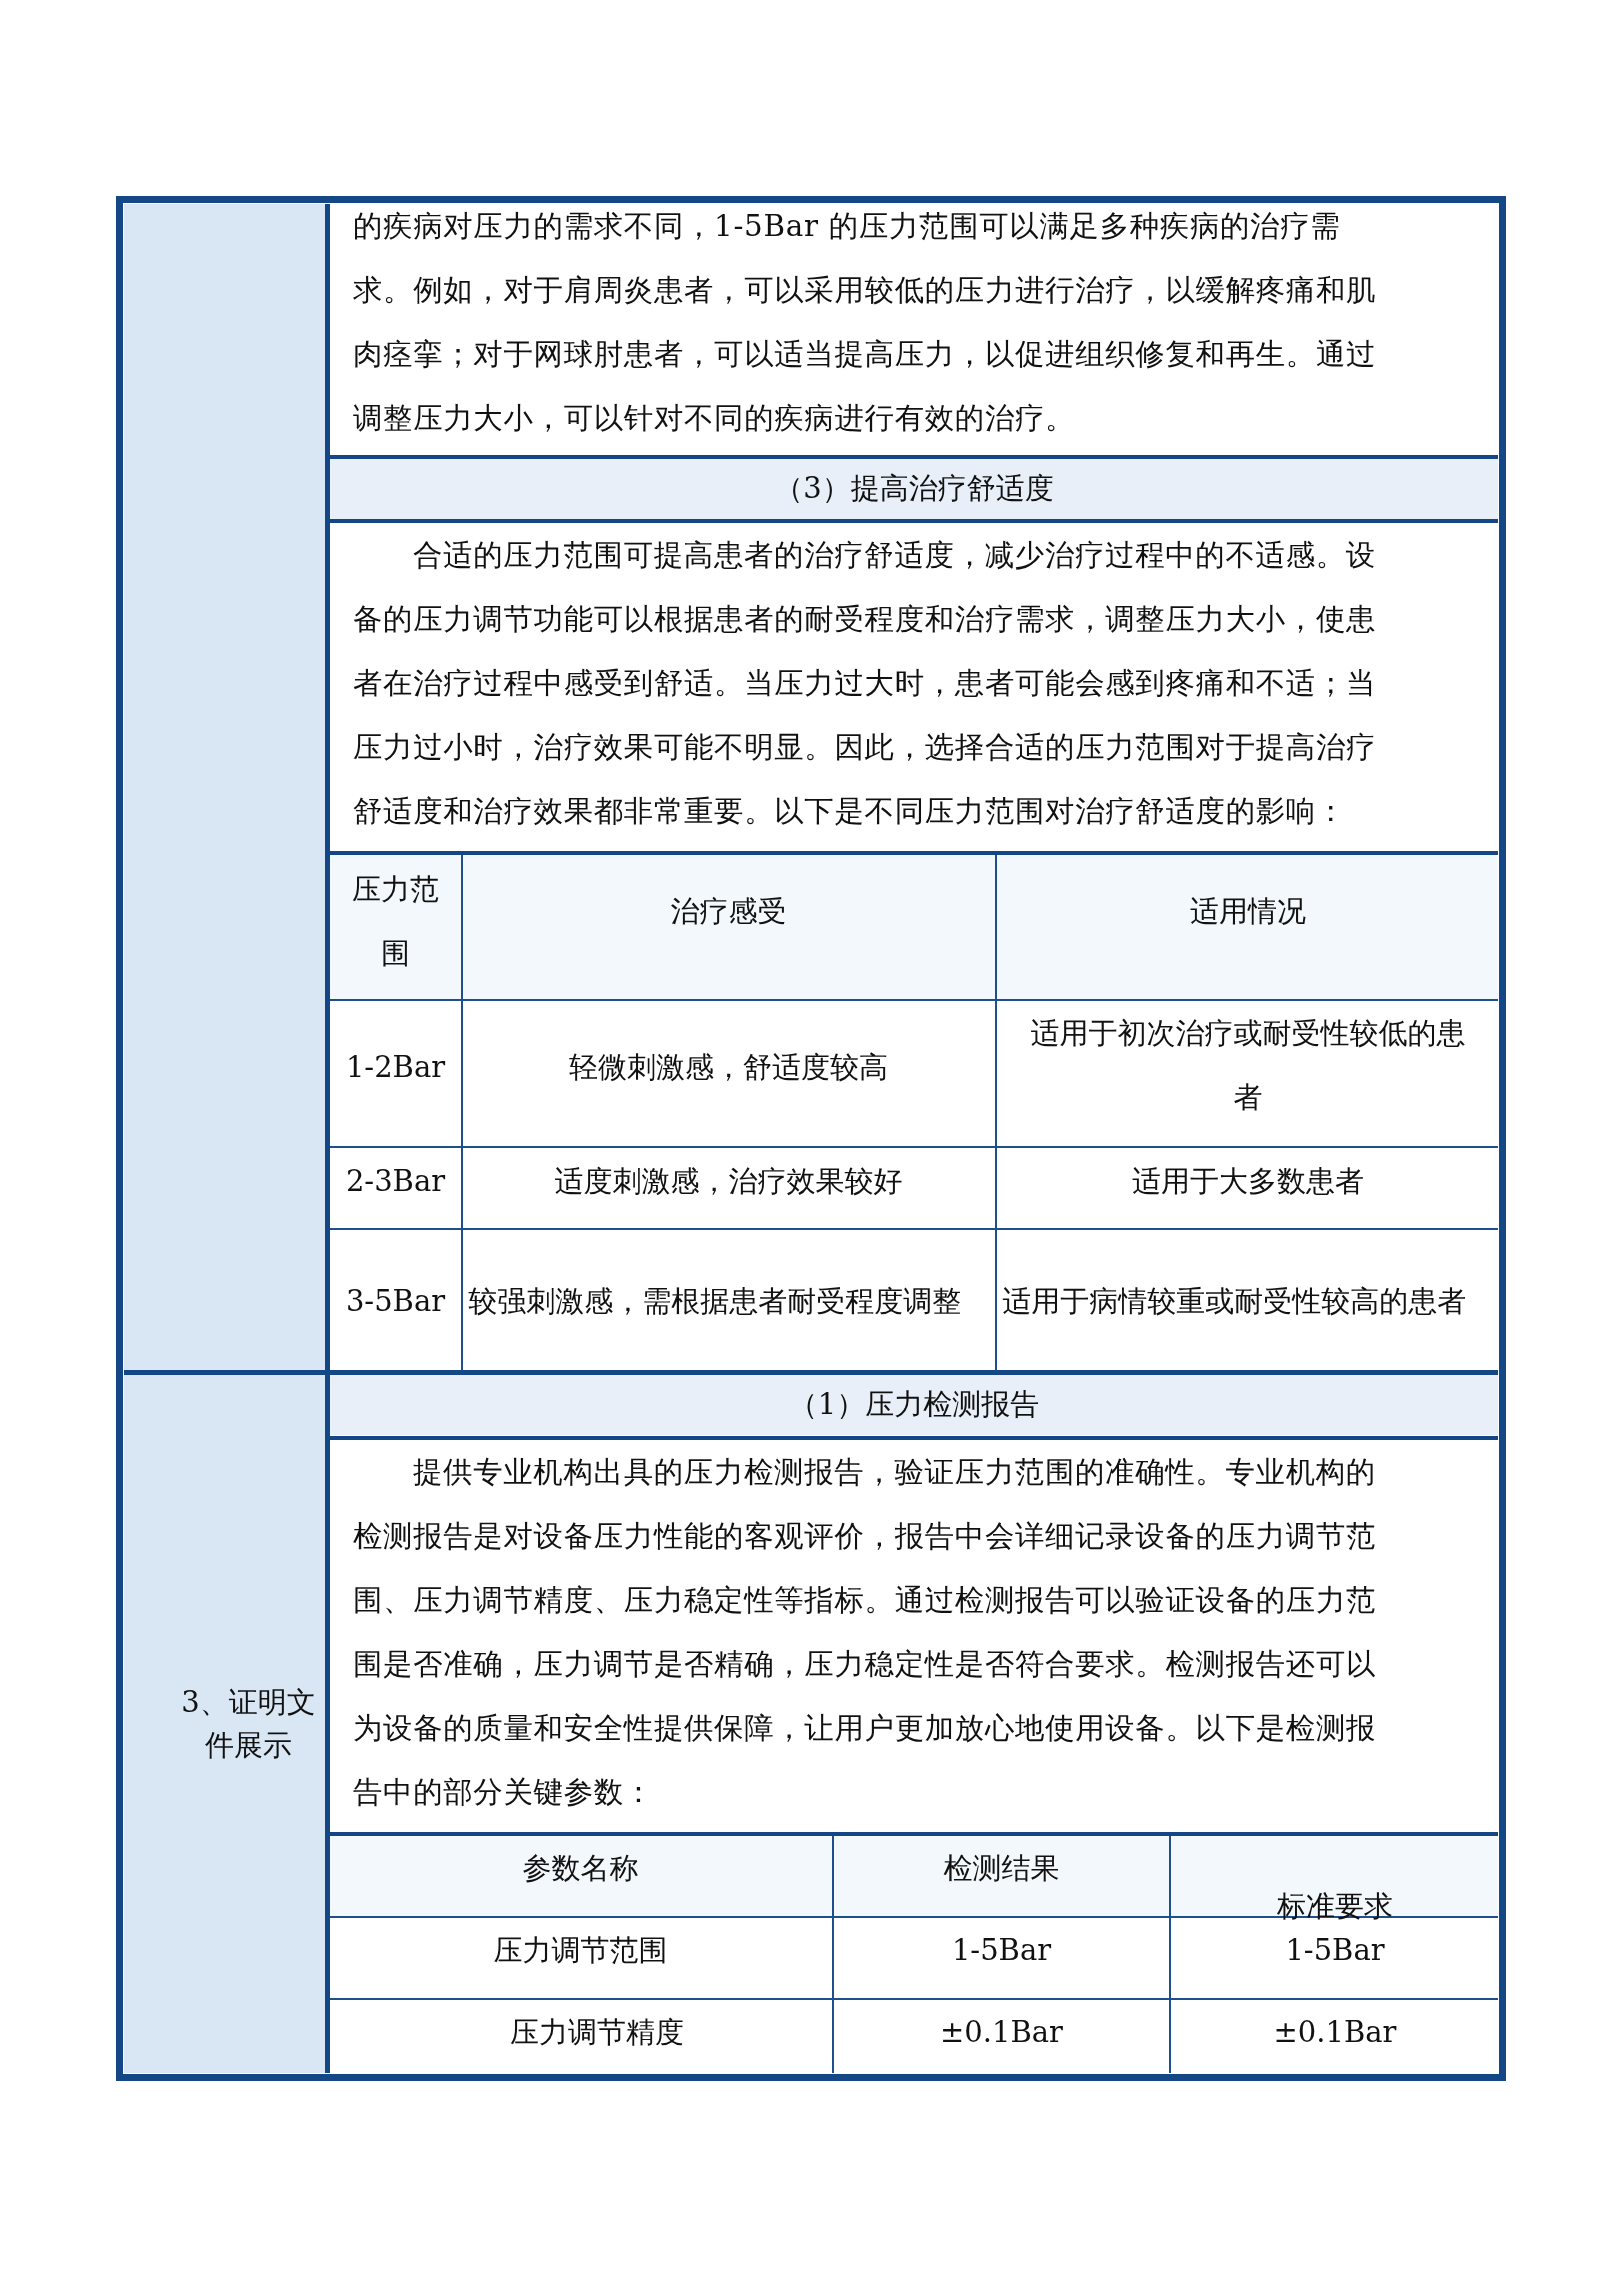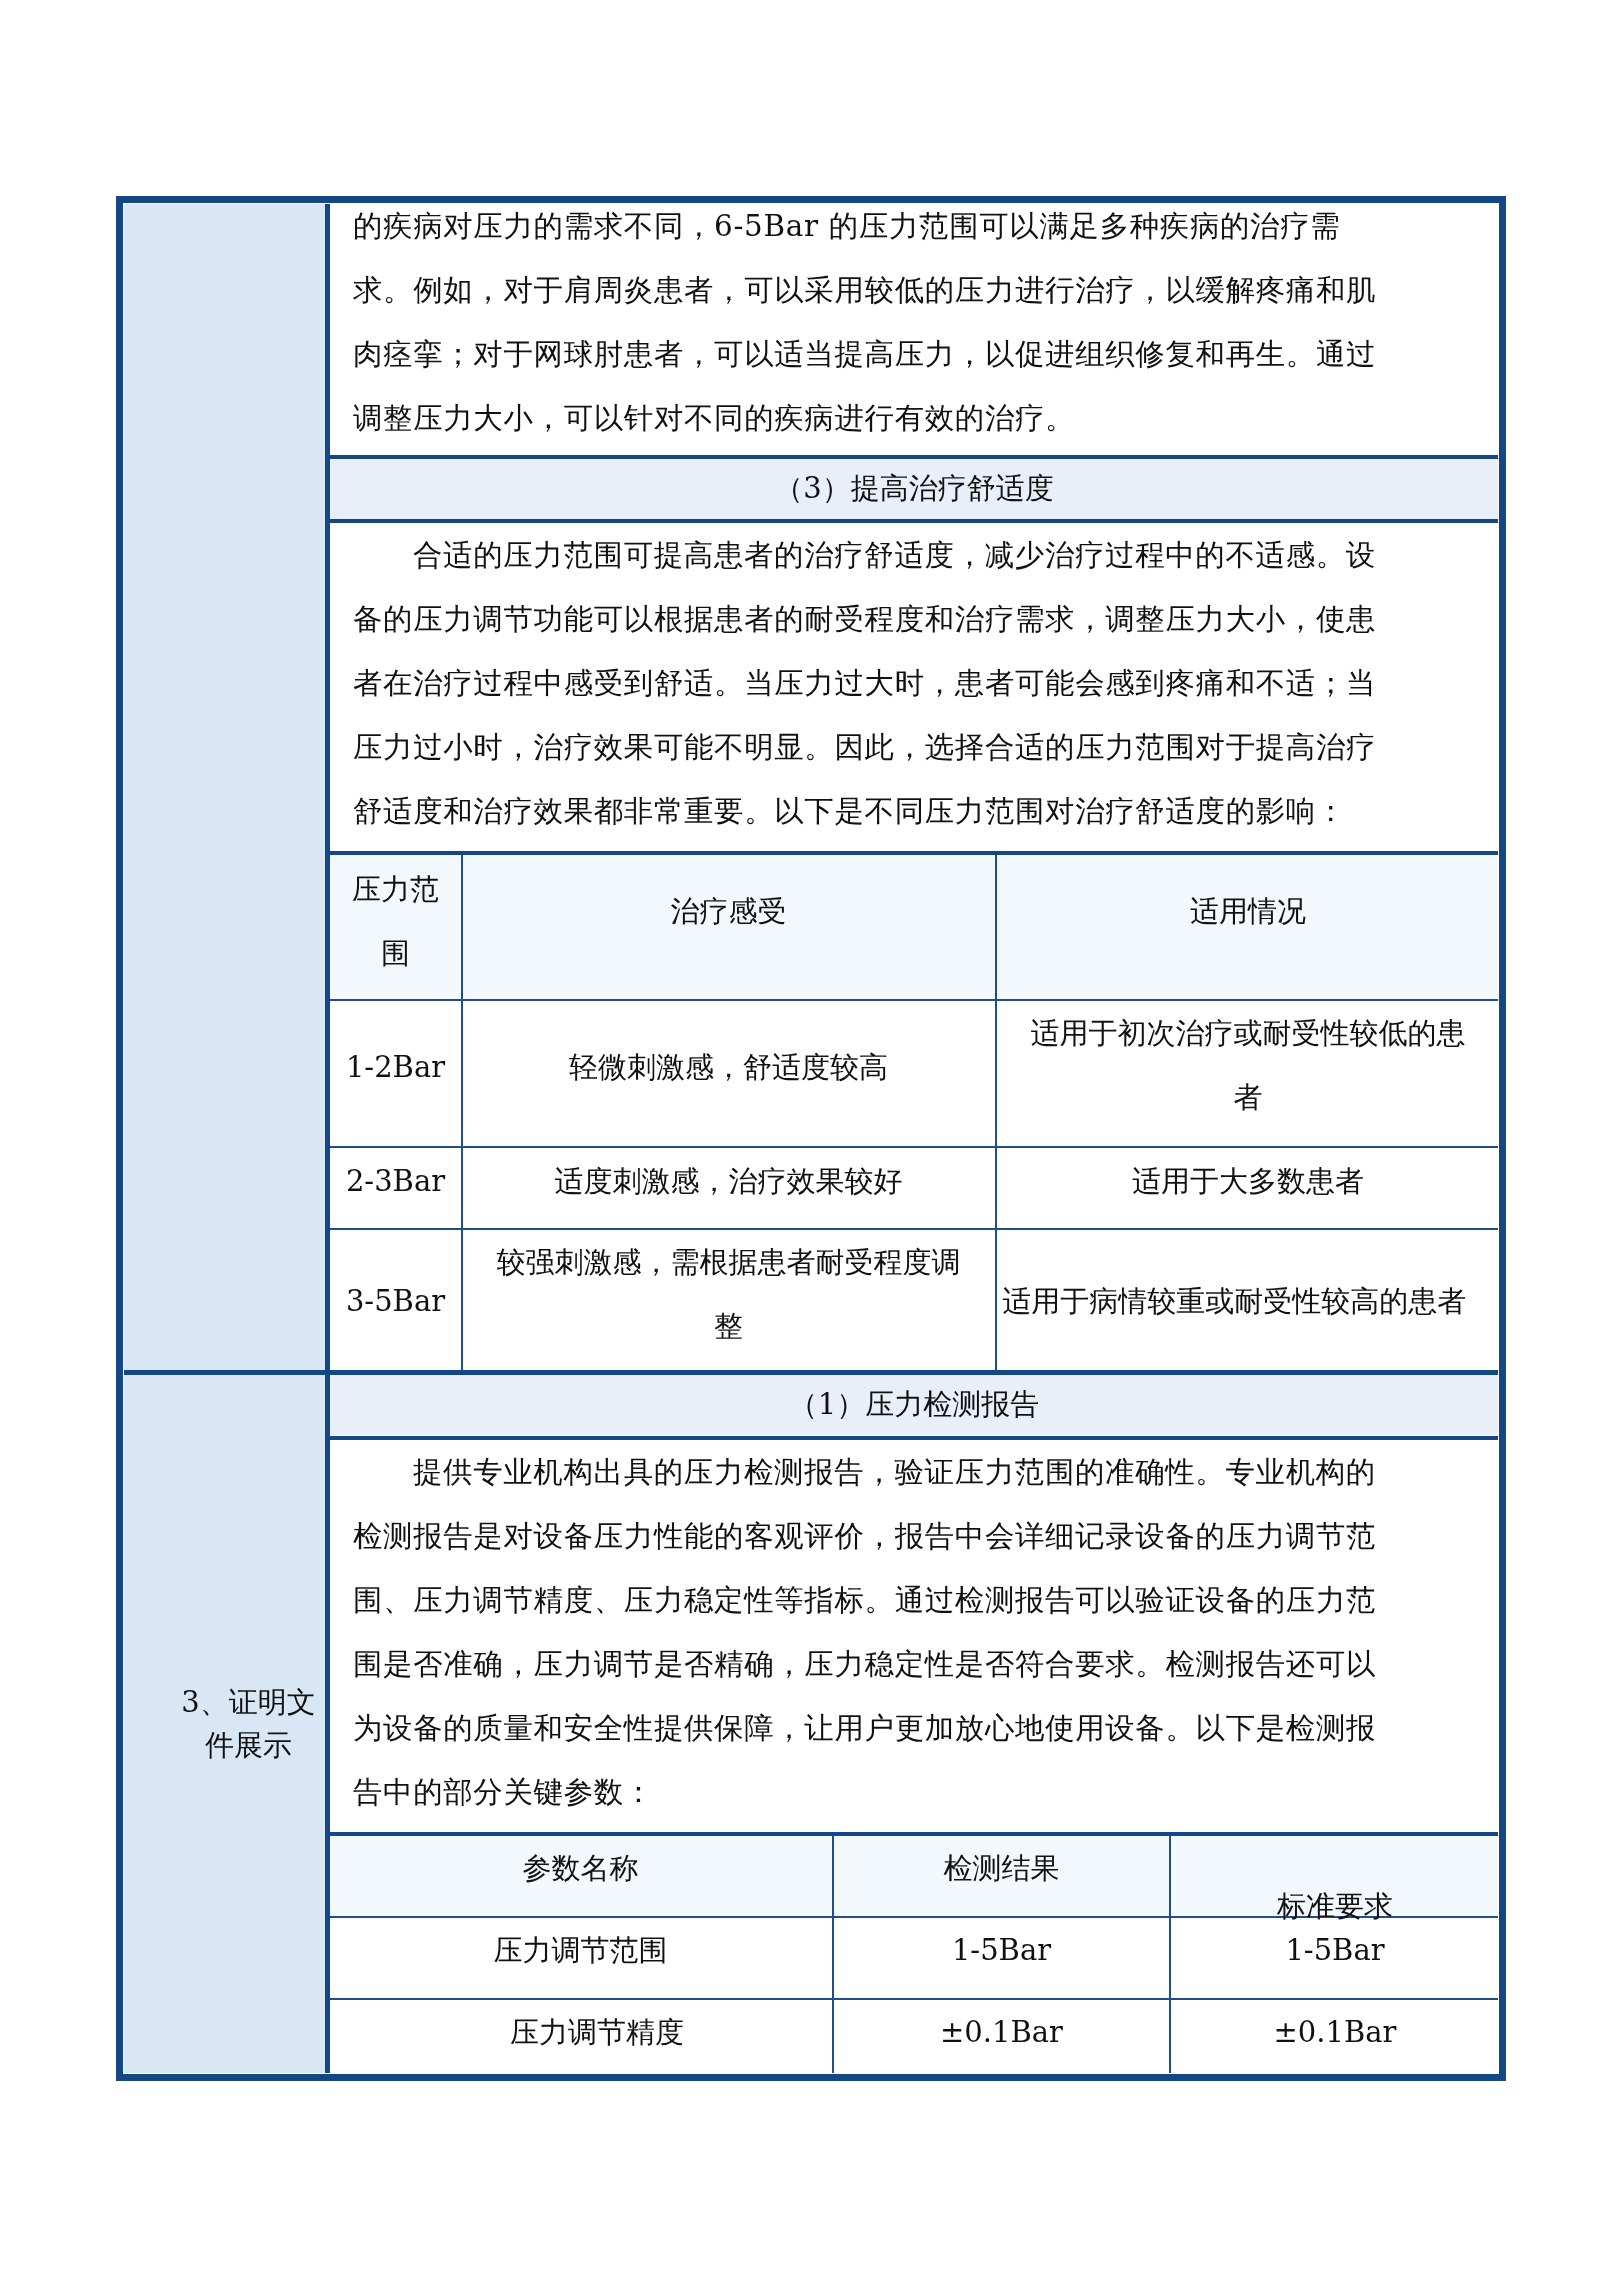--- a/index.html
+++ b/index.html
@@ -35,21 +35,21 @@
     <div>3、证明文</div>
     <div>件展示</div>
   </div>
 </div>
 
 <div class="abs vline-thick" style="left:325px; top:204px; width:5.2px; height:1869px;"></div>
 
 <div class="abs hline-thick" style="left:124px; top:1370px; width:1374px; height:5.2px;"></div>
 
 <div class="abs para" style="left:353px; top:194px; width:1126px;">
-  <div>的疾病对压力的需求不同，6-5Bar 的压力范围可以满足多种疾病的治疗需</div>
+  <div>的疾病对压力的需求不同，1-5Bar 的压力范围可以满足多种疾病的治疗需</div>
   <div>求。例如，对于肩周炎患者，可以采用较低的压力进行治疗，以缓解疼痛和肌</div>
   <div>肉痉挛；对于网球肘患者，可以适当提高压力，以促进组织修复和再生。通过</div>
   <div>调整压力大小，可以针对不同的疾病进行有效的治疗。</div>
 </div>
 
 <div class="abs hline-thick" style="left:330px; top:455px; width:1168px; height:3.9px;"></div>
 <div class="abs band" style="left:330px; top:459px; width:1168px; height:60px;">
   <span>（3）提高治疗舒适度</span>
 </div>
 <div class="abs hline-thick" style="left:330px; top:519px; width:1168px; height:3.9px;"></div>
@@ -100,21 +100,21 @@
 <div class="abs cell mid" style="left:463px; top:1148px; width:531px; height:65px;">
   <span>适度刺激感，治疗效果较好</span>
 </div>
 <div class="abs cell mid" style="left:997px; top:1148px; width:502px; height:65px;">
   <span>适用于大多数患者</span>
 </div>
 
 <div class="abs cell mid" style="left:330px; top:1230px; width:131px; height:141px;">
   <span>3-5Bar</span>
 </div>
-<div class="abs cell top" style="left:463px; top:1230px; width:531px; height:141px; flex-direction:column; justify-content:flex-start; align-items:center;">
+<div class="abs cell top" style="left:463px; top:1230px; width:531px; height:141px; flex-direction:row; justify-content:flex-start; align-items:center;">
   <div>较强刺激感，需根据患者耐受程度调</div>
   <div>整</div>
 </div>
 <div class="abs cell top" style="left:997px; top:1230px; width:502px; height:141px; flex-direction:row; justify-content:flex-start; align-items:center;">
   <div>适用于病情较重或耐受性较高的患</div>
   <div>者</div>
 </div>
 
 <div class="abs band" style="left:330px; top:1375px; width:1168px; height:60px;">
   <span>（1）压力检测报告</span>

